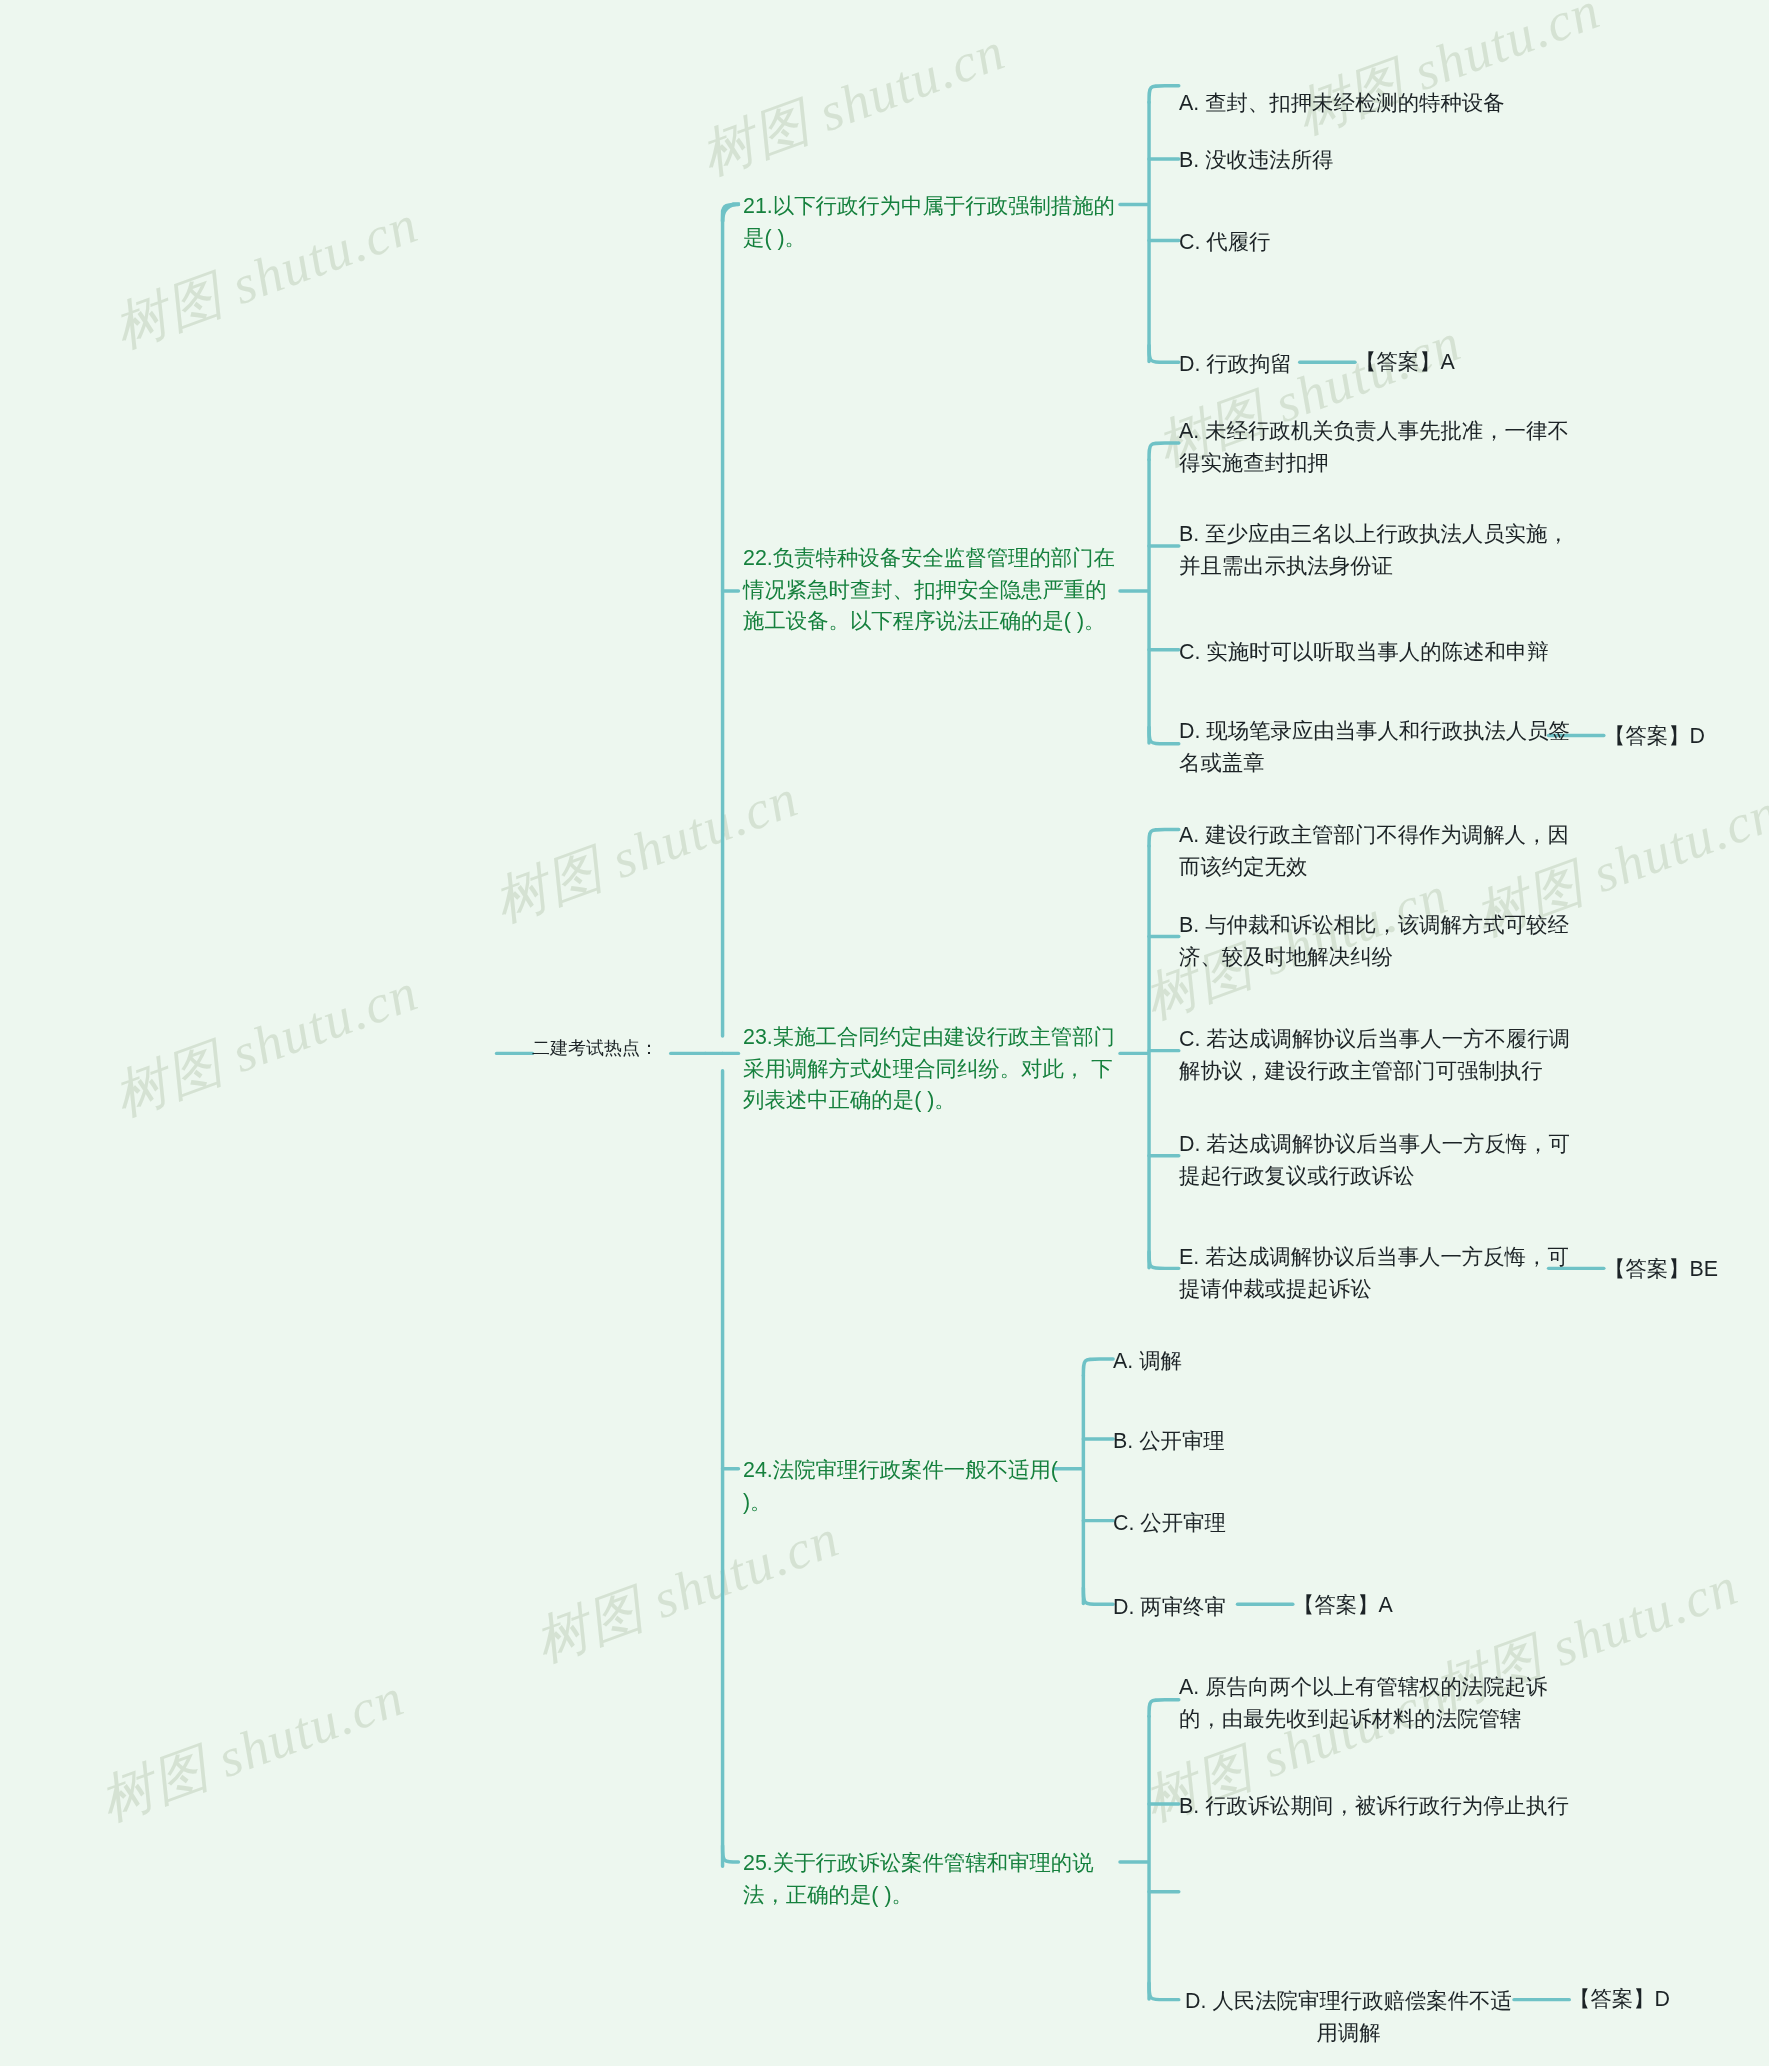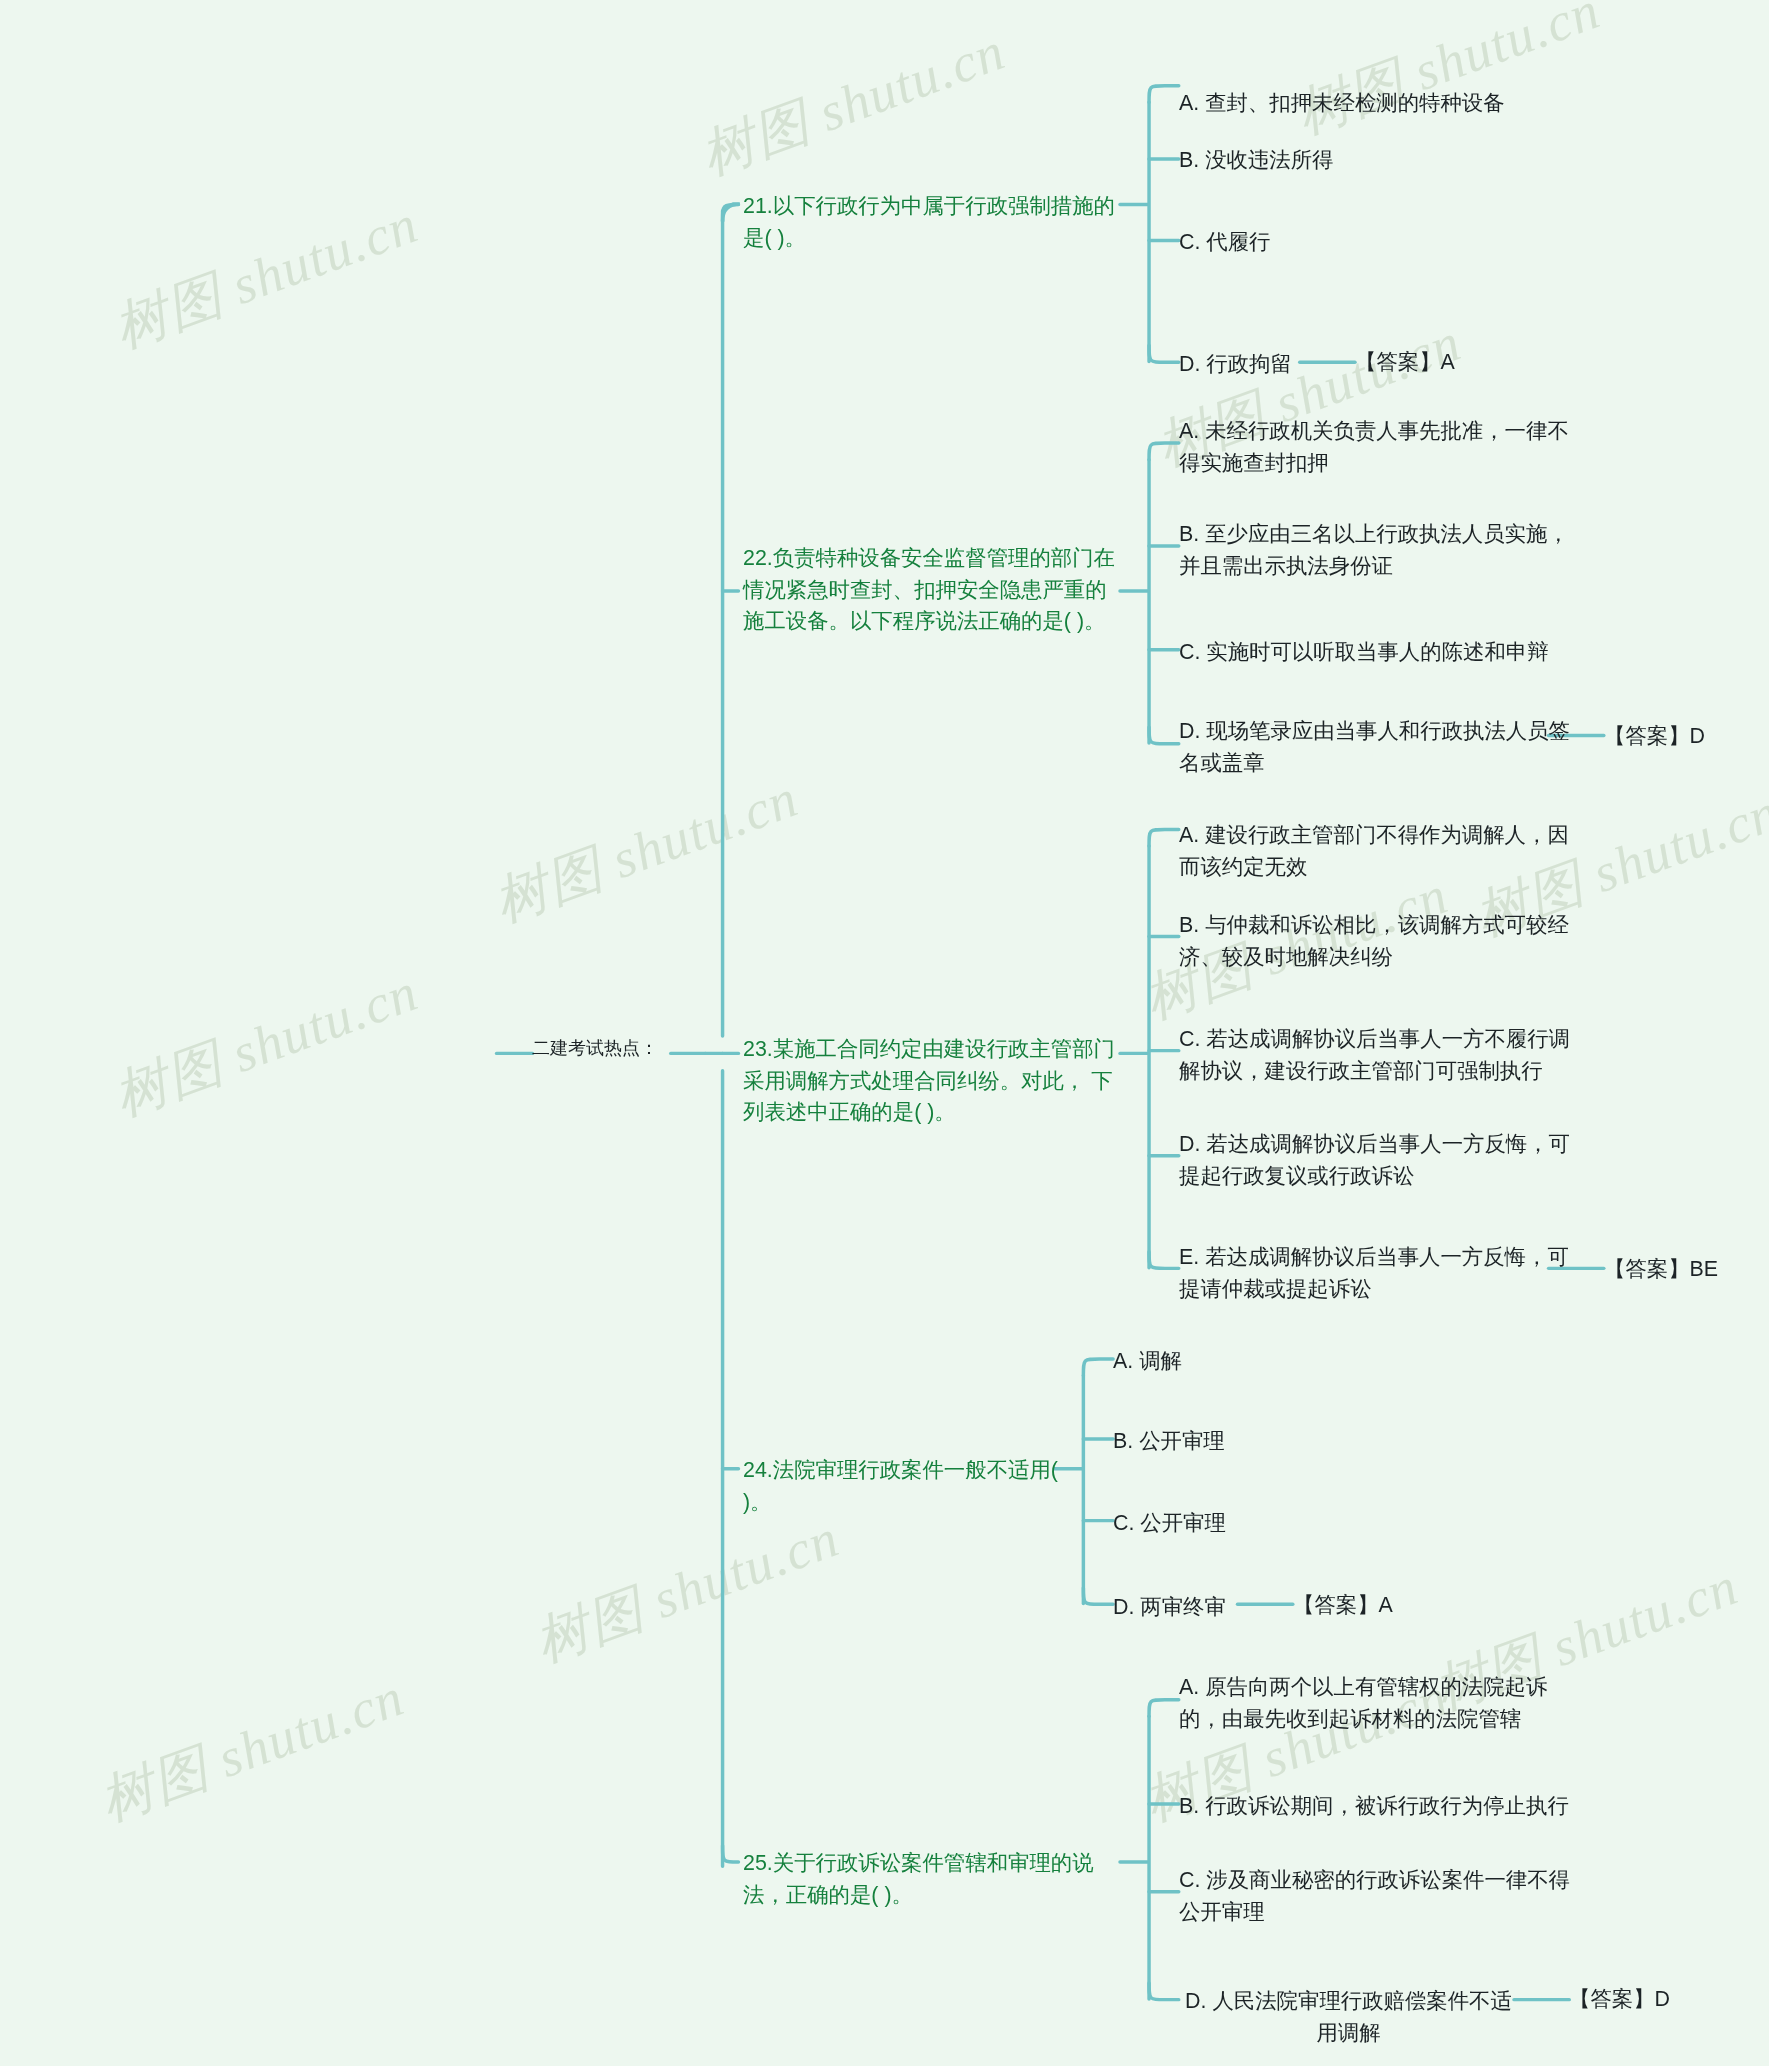--- a/index.html
+++ b/index.html
@@ -181,36 +181,35 @@
   <div class="node opt" style="left:1179px; top:348px; width:152px;">D. 行政拘留</div>
   <div class="node ans" style="left:1355px; top:348px;">【答案】A</div>
 
   <div class="node qnode" style="left:743px; top:543px; width:377px;">22.负责特种设备安全监督管理的部门在情况紧急时查封、扣押安全隐患严重的施工设备。以下程序说法正确的是( )。</div>
   <div class="node opt" style="left:1179px; top:415px; width:394px;">A. 未经行政机关负责人事先批准，一律不得实施查封扣押</div>
   <div class="node opt" style="left:1179px; top:518px; width:394px;">B. 至少应由三名以上行政执法人员实施，并且需出示执法身份证</div>
   <div class="node opt" style="left:1179px; top:636px; width:415px;">C. 实施时可以听取当事人的陈述和申辩</div>
   <div class="node opt" style="left:1179px; top:715px; width:394px;">D. 现场笔录应由当事人和行政执法人员签名或盖章</div>
   <div class="node ans" style="left:1604px; top:722px;">【答案】D</div>
 
-  <div class="node qnode" style="left:743px; top:1022px; width:377px;margin-top:12px;">23.某施工合同约定由建设行政主管部门采用调解方式处理合同纠纷。对此， 下列表述中正确的是( )。</div>
+  <div class="node qnode" style="left:743px; top:1022px; width:377px;">23.某施工合同约定由建设行政主管部门采用调解方式处理合同纠纷。对此， 下列表述中正确的是( )。</div>
   <div class="node opt" style="left:1179px; top:819px; width:394px;">A. 建设行政主管部门不得作为调解人，因而该约定无效</div>
   <div class="node opt" style="left:1179px; top:909px; width:394px;">B. 与仲裁和诉讼相比，该调解方式可较经济、较及时地解决纠纷</div>
   <div class="node opt" style="left:1179px; top:1023px; width:394px;">C. 若达成调解协议后当事人一方不履行调解协议，建设行政主管部门可强制执行</div>
   <div class="node opt" style="left:1179px; top:1128px; width:394px;">D. 若达成调解协议后当事人一方反悔，可提起行政复议或行政诉讼</div>
   <div class="node opt" style="left:1179px; top:1241px; width:394px;">E. 若达成调解协议后当事人一方反悔，可提请仲裁或提起诉讼</div>
   <div class="node ans" style="left:1604px; top:1255px;">【答案】BE</div>
 
   <div class="node qnode" style="left:743px; top:1455px; width:318px;">24.法院审理行政案件一般不适用( )。</div>
   <div class="node opt" style="left:1113px; top:1345px; width:277px;">A. 调解</div>
   <div class="node opt" style="left:1113px; top:1425px; width:277px;">B. 公开审理</div>
   <div class="node opt" style="left:1113px; top:1507px; width:277px;">C. 公开审理</div>
   <div class="node opt" style="left:1113px; top:1591px; width:152px;">D. 两审终审</div>
   <div class="node ans" style="left:1293px; top:1591px;">【答案】A</div>
 
   <div class="node qnode" style="left:743px; top:1848px; width:377px;">25.关于行政诉讼案件管辖和审理的说法，正确的是( )。</div>
   <div class="node opt" style="left:1179px; top:1671px; width:394px;">A. 原告向两个以上有管辖权的法院起诉的，由最先收到起诉材料的法院管辖</div>
   <div class="node opt" style="left:1179px; top:1790px; width:415px;">B. 行政诉讼期间，被诉行政行为停止执行</div>
-  <div class="node opt" style="left:1179px; top:1864px; width:394px;">C. 涉及商业秘密的行政诉讼案件一律不得公开审理</div>
   <div class="node opt" style="left:1179px; top:1985px; width:339px;text-align:center;">D. 人民法院审理行政赔偿案件不适用调解</div>
   <div class="node ans" style="left:1569px; top:1985px;">【答案】D</div>
 
 </div>
 
 
 </body></html>

